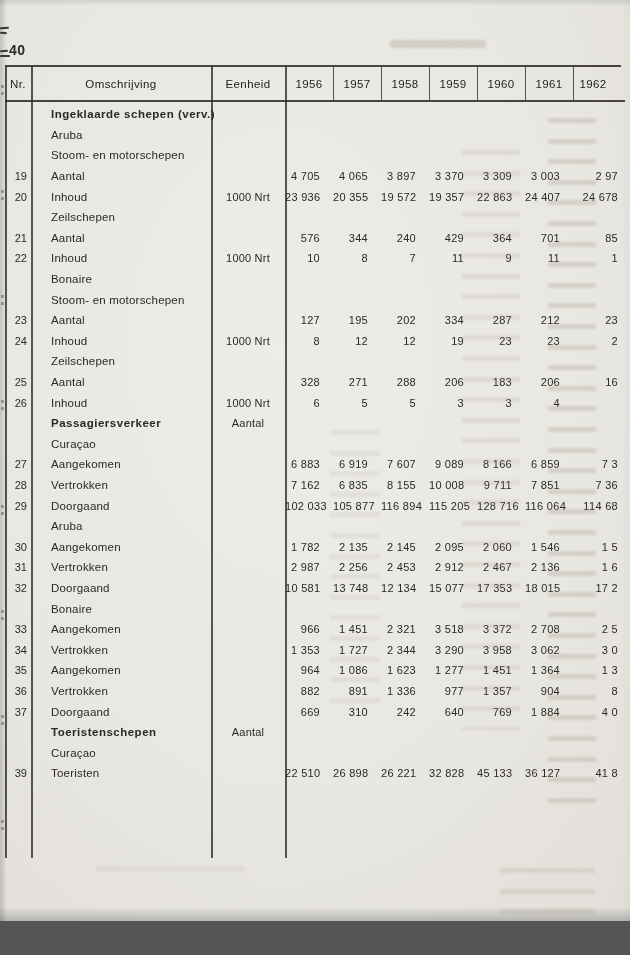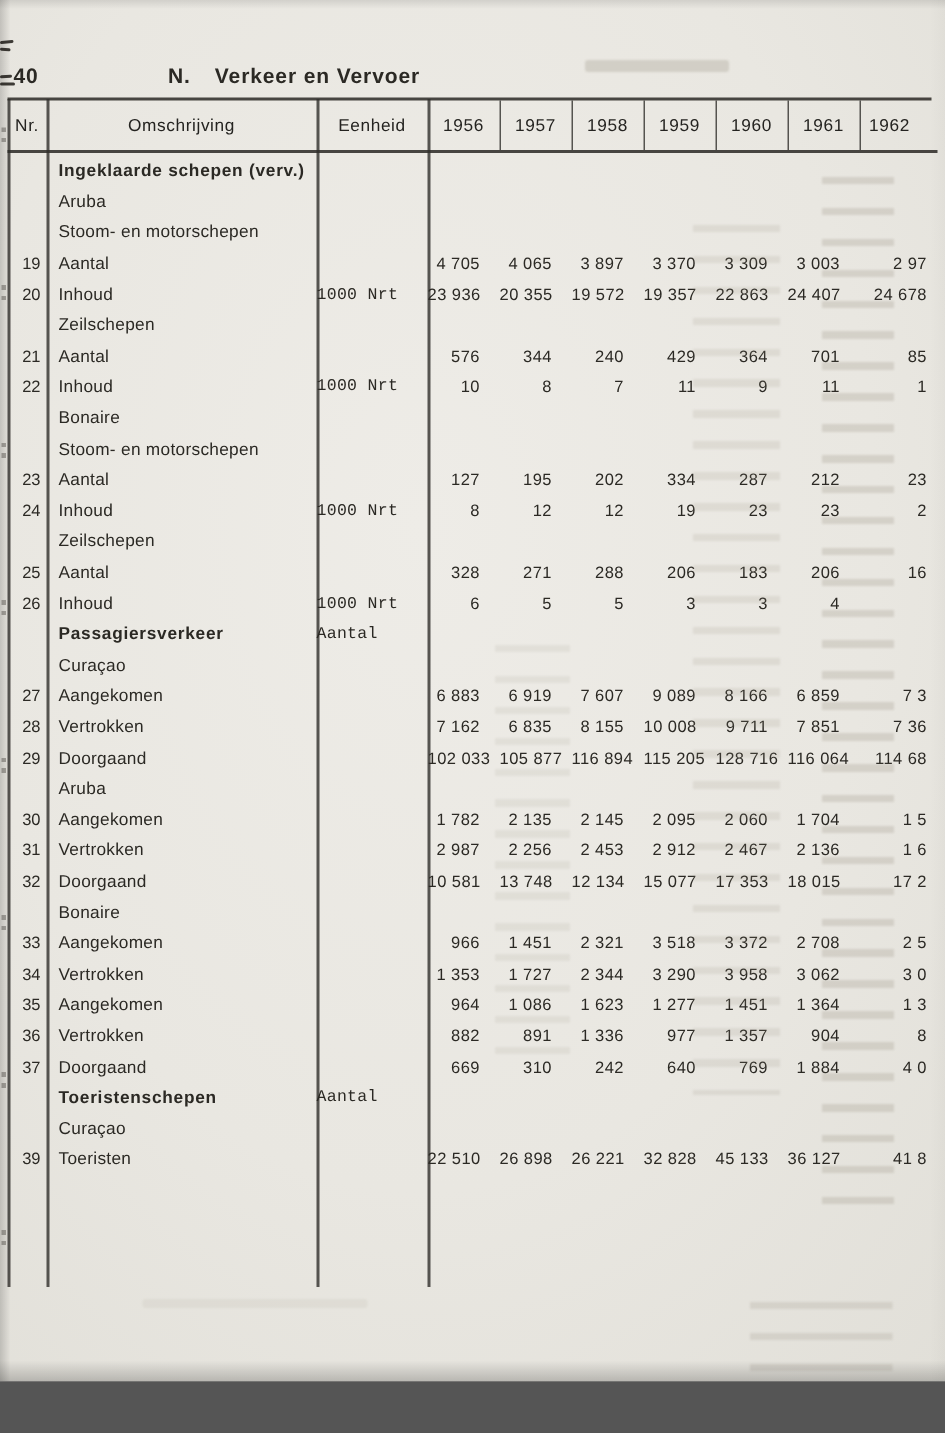--- a/index.html
+++ b/index.html
@@ -28,23 +28,23 @@
   
   .grid-cols { display:grid; grid-template-columns: 26px 180px 74px repeat(6,48px) 58px; }
   .thead { position:absolute; left:5px; top:67px; height:33px; align-items:center; }
   .hcell { font-size:11.5px; text-align:center; color:#242320; letter-spacing:0.4px; }
   .ycell.last { padding-right:18px; }
 
   .tbody { position:absolute; left:5px; top:104px; }
   .trow  { display:grid; grid-template-columns: 26px 180px 74px repeat(6,48px) 58px;
            height:20.6px; align-items:center; }
   .c-nr    { font-size:11px; text-align:right; padding-right:4px; }
-  .c-label { font-size:11.5px; padding-left:8px; white-space:nowrap; letter-spacing:0.2px; }
+  .c-label { font-size:11.5px; padding-left:8px; white-space:nowrap; letter-spacing:0.2px;margin-left:12px; }
   .c-label.section { font-weight:700; letter-spacing:0.5px; }
-  .c-unit  { font-size:11px; text-align:left; letter-spacing:0.2px;font-family:Liberation Mono, monospace; }
+  .c-unit  { font-size:11px; text-align:center; letter-spacing:0.2px; }
   .c-val   { font-size:11px; text-align:right; padding-right:13px; letter-spacing:0.3px; white-space:nowrap; }
 
   
   .bleed { position:absolute; pointer-events:none; filter:blur(0.8px); }
   .bl-lines { background-image: repeating-linear-gradient(to bottom,
       rgba(150,142,127,0.55) 0px, rgba(150,142,127,0.55) 5px, transparent 5px, transparent 20.6px); }
   .bl1 { left:548px; top:118px; width:48px; height:700px; opacity:0.45; }
   .bl2 { left:462px; top:150px; width:58px; height:580px; opacity:0.28; }
   .bl3 { left:330px; top:430px; width:50px; height:280px; opacity:0.22; }
   .bl4 { left:500px; top:868px; width:95px; height:62px; opacity:0.35; }
@@ -71,23 +71,20 @@
     background-image: repeating-linear-gradient(to bottom,
       rgba(62,58,52,0.7) 0 3px, transparent 3px 7px, rgba(62,58,52,0.7) 7px 10px, transparent 10px 105px); }
 </style>
 </head>
 <body>
 
 <div class="page">
 
   <div class="page-head">
     <span class="pagenum">40</span>
-    <span class="ptitle">
-      <span class="tletter">N.</span><span>Verkeer en Vervoer</span>
-    </span>
   </div>
 
   <div class="hrule rule-title"></div>
   <div class="hrule rule-head"></div>
   <div class="vline v-left"></div>
   <div class="vline v-nr"></div>
   <div class="vline v-oms"></div>
   <div class="vline v-een"></div>
   <div class="ytick" style="left:333px"></div>
   <div class="ytick" style="left:381px"></div>
@@ -364,21 +361,21 @@
       </div>
       <div class="trow">
         <div class="c-nr">30</div>
         <div class="c-label">Aangekomen</div>
         <div class="c-unit"></div>
         <div class="c-val">1 782</div>
         <div class="c-val">2 135</div>
         <div class="c-val">2 145</div>
         <div class="c-val">2 095</div>
         <div class="c-val">2 060</div>
-        <div class="c-val">1 704</div>
+        <div class="c-val">1 546</div>
         <div class="c-val">1 5</div>
       </div>
       <div class="trow">
         <div class="c-nr">31</div>
         <div class="c-label">Vertrokken</div>
         <div class="c-unit"></div>
         <div class="c-val">2 987</div>
         <div class="c-val">2 256</div>
         <div class="c-val">2 453</div>
         <div class="c-val">2 912</div>

